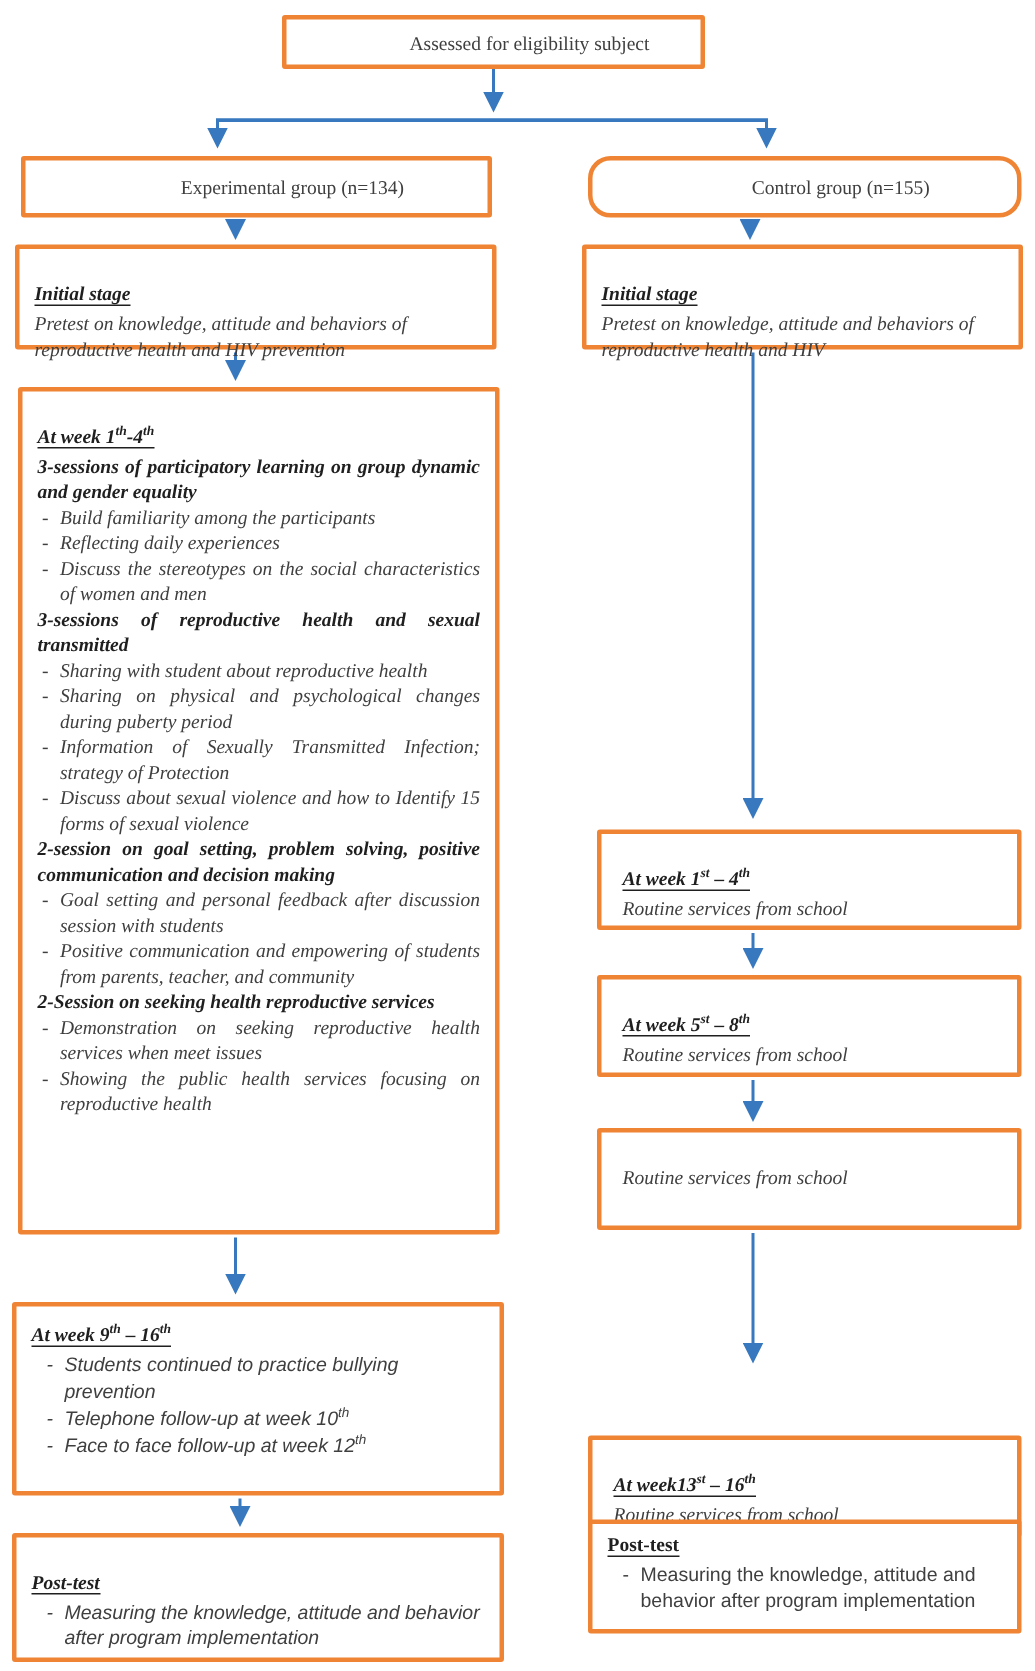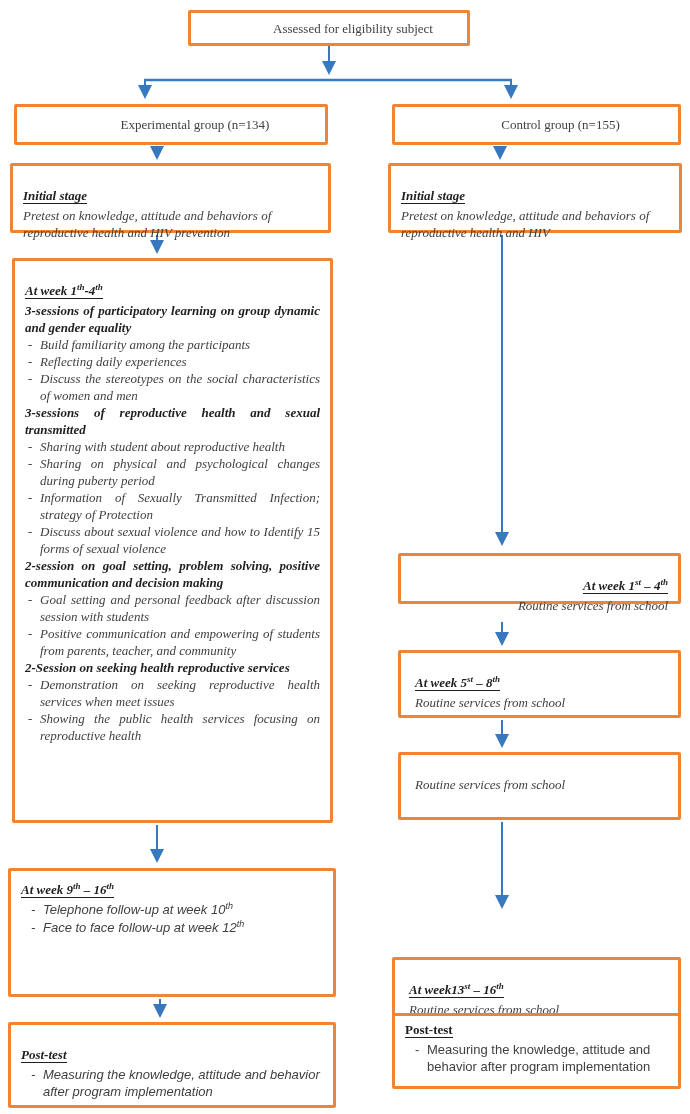--- a/index.html
+++ b/index.html
@@ -62,21 +62,21 @@
     <line x1="160" y1="999" x2="160" y2="1015" marker-end="url(#ah)"></line>
   </svg>
 
   <div class="box center" style="left:188px;top:10px;width:282px;height:36px;">
     <span>Assessed for eligibility subject</span>
   </div>
 
   <div class="box center" style="left:14px;top:104px;width:314px;height:41px;">
     <span>Experimental group (n=134)</span>
   </div>
-  <div class="box center" style="left:392px;top:104px;width:289px;height:41px;">
+  <div class="box center" style="left:392px;top:104px;width:289px;height:41px;border-radius:15px;">
     <span>Control group (n=155)</span>
   </div>
 
   <div class="box pad" style="left:10px;top:163px;width:321px;height:70px;">
     <span class="box-title">Initial stage</span>
     <div>Pretest on knowledge, attitude and behaviors of reproductive health and HIV prevention</div>
   </div>
   <div class="box pad" style="left:388px;top:163px;width:294px;height:70px;">
     <span class="box-title">Initial stage</span>
     <div>Pretest on knowledge, attitude and behaviors of reproductive health and HIV</div>
@@ -96,39 +96,40 @@
     <div class="li">Information of Sexually Transmitted Infection; strategy of Protection</div>
     <div class="li">Discuss about sexual violence and how to Identify 15 forms of sexual violence</div>
     <div class="sec-h">2-session on goal setting, problem solving, positive communication and decision making</div>
     <div class="li">Goal setting and personal feedback after discussion session with students</div>
     <div class="li">Positive communication and empowering of students from parents, teacher, and community</div>
     <div class="sec-h">2-Session on seeking health reproductive services</div>
     <div class="li">Demonstration on seeking reproductive health services when meet issues</div>
     <div class="li">Showing the public health services focusing on reproductive health</div>
   </div>
 
-  <div class="box pad weekbox" style="left:398px;top:553px;width:283px;height:51px;padding-left:14px;text-align:right;">
+  <div class="box pad weekbox" style="left:398px;top:553px;width:283px;height:67px;padding-left:14px;">
     <div><span class="box-title"><span>At week </span><span>1</span><sup>st</sup><span> – </span><span>4</span><sup>th</sup></span></div>
     <div class="body">Routine services from school</div>
   </div>
   <div class="box pad weekbox" style="left:398px;top:650px;width:283px;height:68px;padding-left:14px;">
     <div><span class="box-title"><span>At week </span><span>5</span><sup>st</sup><span> – </span><span>8</span><sup>th</sup></span></div>
     <div class="body">Routine services from school</div>
   </div>
   <div class="box pad weekbox" style="left:398px;top:752px;width:283px;height:68px;padding-left:14px;">
     <div class="body">Routine services from school</div>
   </div>
   <div class="box pad weekbox" style="left:392px;top:914px;width:289px;height:68px;padding-left:14px;margin-top:43px;">
     <div><span class="box-title"><span>At week</span><span>13</span><sup>st</sup><span> – </span><span>16</span><sup>th</sup></span></div>
     <div class="body">Routine services from school</div>
   </div>
 
   <div class="box pad" style="left:8px;top:868px;width:328px;height:129px;padding-top:10px;">
     <div><span class="box-title"><span>At week </span><span>9</span><sup>th</sup><span> – </span><span>16</span><sup>th</sup></span></div>
     <div class="sans">
+      <div class="fu-li"><span>Students continued to practice bullying prevention</span><sup></sup></div>
       <div class="fu-li"><span>Telephone follow-up at week 10</span><sup>th</sup></div>
       <div class="fu-li"><span>Face to face follow-up at week 12</span><sup>th</sup></div>
     </div>
   </div>
 
   <div class="box pad posttest" style="left:8px;top:1022px;width:328px;height:86px;">
     <span class="box-title">Post-test</span>
     <div class="sans">
       <div class="fu-li"><span>Measuring the knowledge, attitude and behavior after program implementation</span><sup></sup></div>
     </div>

